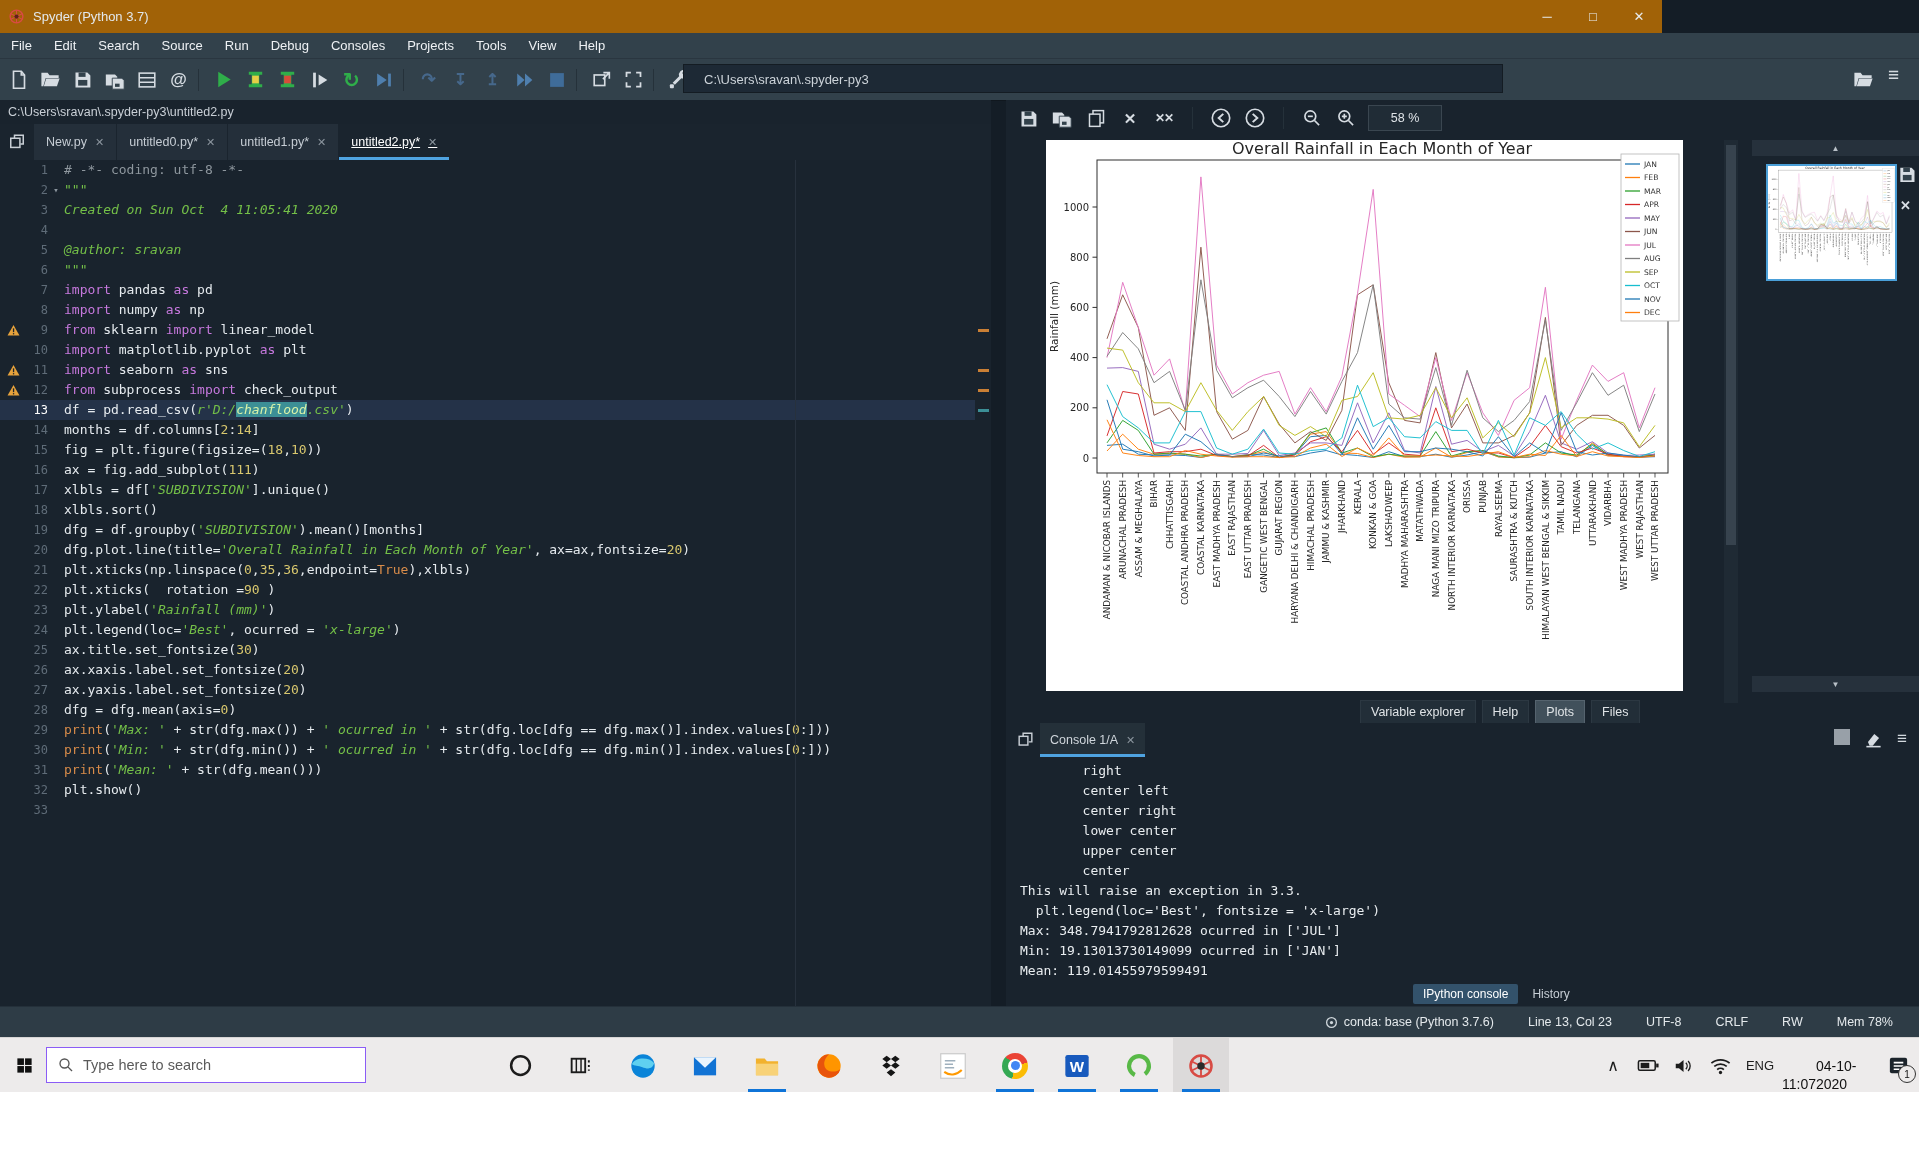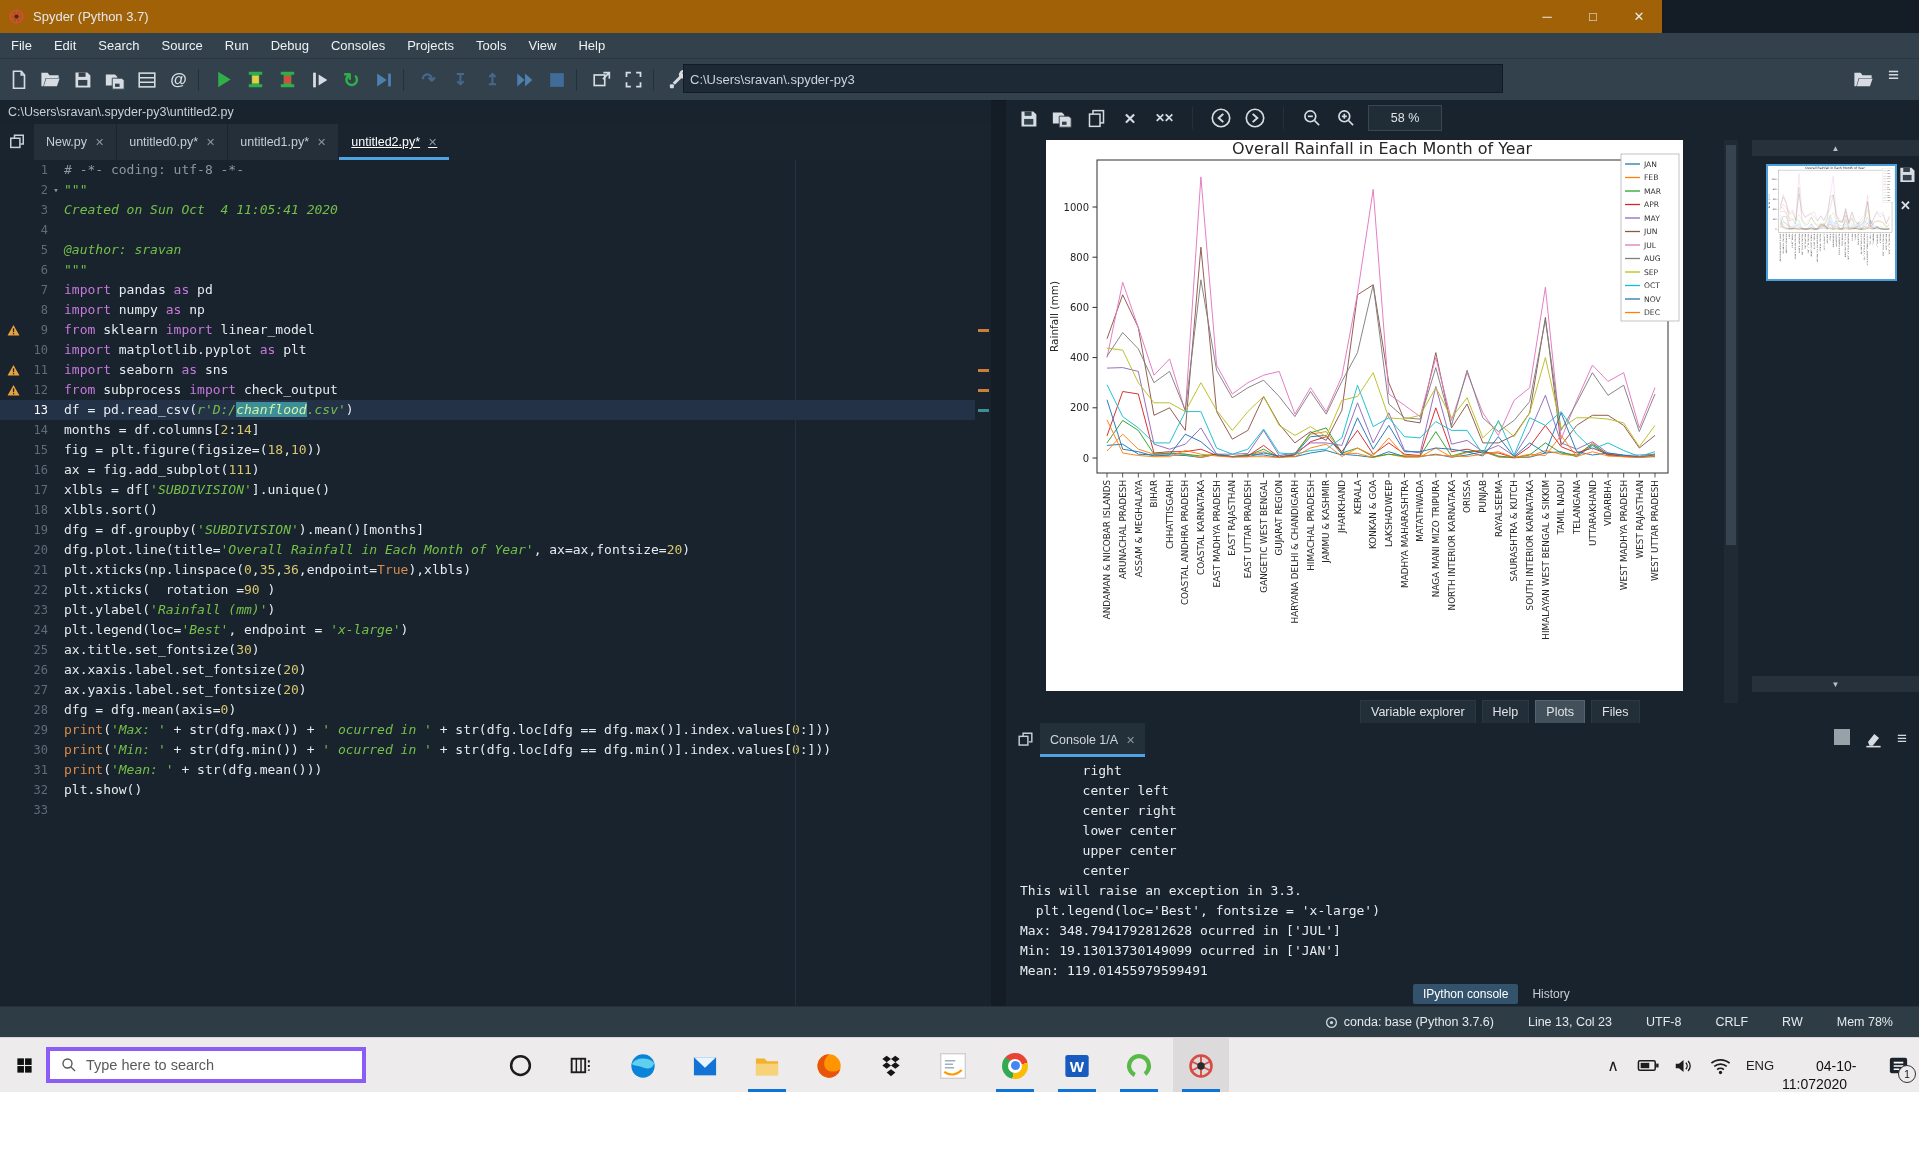--- a/index.html
+++ b/index.html
@@ -16,21 +16,21 @@
 
   
   #menubar{left:0;top:33px;width:1919px;height:25px;background:#32414b;border-bottom:1px solid #2a3640;}
   .menuitem{padding:0 11px;font-size:13px;color:#eef1f4;height:25px;display:flex;align-items:center;}
 
   
   #maintoolbar{left:0;top:59px;width:1919px;height:41px;background:#32414b;border-bottom:1px solid #10171e;}
   #maintoolbar .icon{width:27px;height:27px;margin-left:5px;}
   .tsep{width:1px;height:22px;background:#25313a;margin:0 6px;}
   #pathfield{left:683px;top:64px;width:820px;height:29px;background:#1d2935;border:1px solid #141c23;
-             color:#ccd3d9;font-size:13px;line-height:29px;padding-left:6px;box-sizing:border-box;}
+             color:#ccd3d9;font-size:13px;line-height:29px;padding-left:20px;box-sizing:border-box;}
 
   
   #breadcrumb{left:0;top:100px;width:991px;height:24px;background:#19232d;color:#c9cfd6;font-size:12.5px;line-height:24px;padding-left:8px;box-sizing:border-box;}
   #tabbar{left:0;top:124px;width:991px;height:36px;background:#1a242e;display:flex;align-items:stretch;}
   .etab{padding:0 12px;background:#242f3a;margin-right:1px;color:#c6cdd4;font-size:12.5px;display:flex;align-items:center;gap:8px;}
   .etab.active{background:#1a242e;color:#fff;box-shadow:inset 0 -3px 0 #4fa3e0;text-decoration:underline;}
   .etab .x{color:#8b959e;font-size:11px;}
   #tabbar .browse{width:34px;display:flex;align-items:center;justify-content:center;}
   #tabmenu{position:absolute;right:6px;top:130px;color:#cdd3d9;font-size:17px;}
 
@@ -84,21 +84,21 @@
 
   
   #statusbar{left:0;top:1006px;width:1919px;height:31px;background:#2e3c46;border-top:1px solid #24303a;
              display:flex;justify-content:flex-end;align-items:center;gap:34px;padding-right:26px;box-sizing:border-box;
              color:#e4e9ec;font-size:12.5px;}
   .stitem{display:flex;align-items:center;gap:6px;}
 
   
   #taskbar{left:0;top:1037px;width:1919px;height:55px;background:#edebeb;border-top:1px solid #d7d5d5;}
   #startbtn{position:absolute;left:0;top:0;width:48px;height:55px;display:flex;align-items:center;justify-content:center;}
-  #searchbox{position:absolute;left:46px;top:9px;width:320px;height:36px;background:#fff;border:4px solid #8b5cf6;
+  #searchbox{position:absolute;left:46px;top:9px;width:320px;height:36px;background:#fff;border:1px solid #8b5cf6;
              display:flex;align-items:center;gap:8px;padding-left:10px;box-sizing:border-box;}
   #searchbox span.ph{color:#5a5a5a;font-size:14.5px;}
   .slot{position:absolute;top:0;width:56px;height:55px;display:flex;align-items:center;justify-content:center;}
   .slot.active::after{content:"";position:absolute;bottom:1px;left:9px;width:38px;height:3px;background:#0f74d8;}
   .slot.focused{background:#dcdada;}
   .chrome-disc{position:relative;width:26px;height:26px;border-radius:50%;
      background:conic-gradient(from -45deg,#ea4335 0 33%,#fbbc05 0 66%,#34a853 0 100%);}
   .chrome-disc::before{content:"";position:absolute;left:6px;top:6px;width:14px;height:14px;border-radius:50%;background:#fff;}
   .chrome-disc::after{content:"";position:absolute;left:8.5px;top:8.5px;width:9px;height:9px;border-radius:50%;background:#4285f4;}
   .tray{position:absolute;top:0;height:55px;display:flex;align-items:center;justify-content:center;color:#1c1c1c;}
@@ -429,21 +429,21 @@
     <span class="ccode"><span class="tx">plt.xticks(  rotation =</span><span class="nu">90</span><span class="tx"> )</span></span></div>
       <div class="crow">
     <span class="gwarn"></span>
     <span class="gnum">23</span>
     <span class="gfold"></span>
     <span class="ccode"><span class="tx">plt.ylabel(</span><span class="st">'Rainfall (mm)'</span><span class="tx">)</span></span></div>
       <div class="crow">
     <span class="gwarn"></span>
     <span class="gnum">24</span>
     <span class="gfold"></span>
-    <span class="ccode"><span class="tx">plt.legend(loc=</span><span class="st">'Best'</span><span class="tx">, endpoint = </span><span class="st">'x-large'</span><span class="tx">)</span></span></div>
+    <span class="ccode"><span class="tx">plt.legend(loc=</span><span class="st">'Best'</span><span class="tx">, ocurred = </span><span class="st">'x-large'</span><span class="tx">)</span></span></div>
       <div class="crow">
     <span class="gwarn"></span>
     <span class="gnum">25</span>
     <span class="gfold"></span>
     <span class="ccode"><span class="tx">ax.title.set_fontsize(</span><span class="nu">30</span><span class="tx">)</span></span></div>
       <div class="crow">
     <span class="gwarn"></span>
     <span class="gnum">26</span>
     <span class="gfold"></span>
     <span class="ccode"><span class="tx">ax.xaxis.label.set_fontsize(</span><span class="nu">20</span><span class="tx">)</span></span></div>

